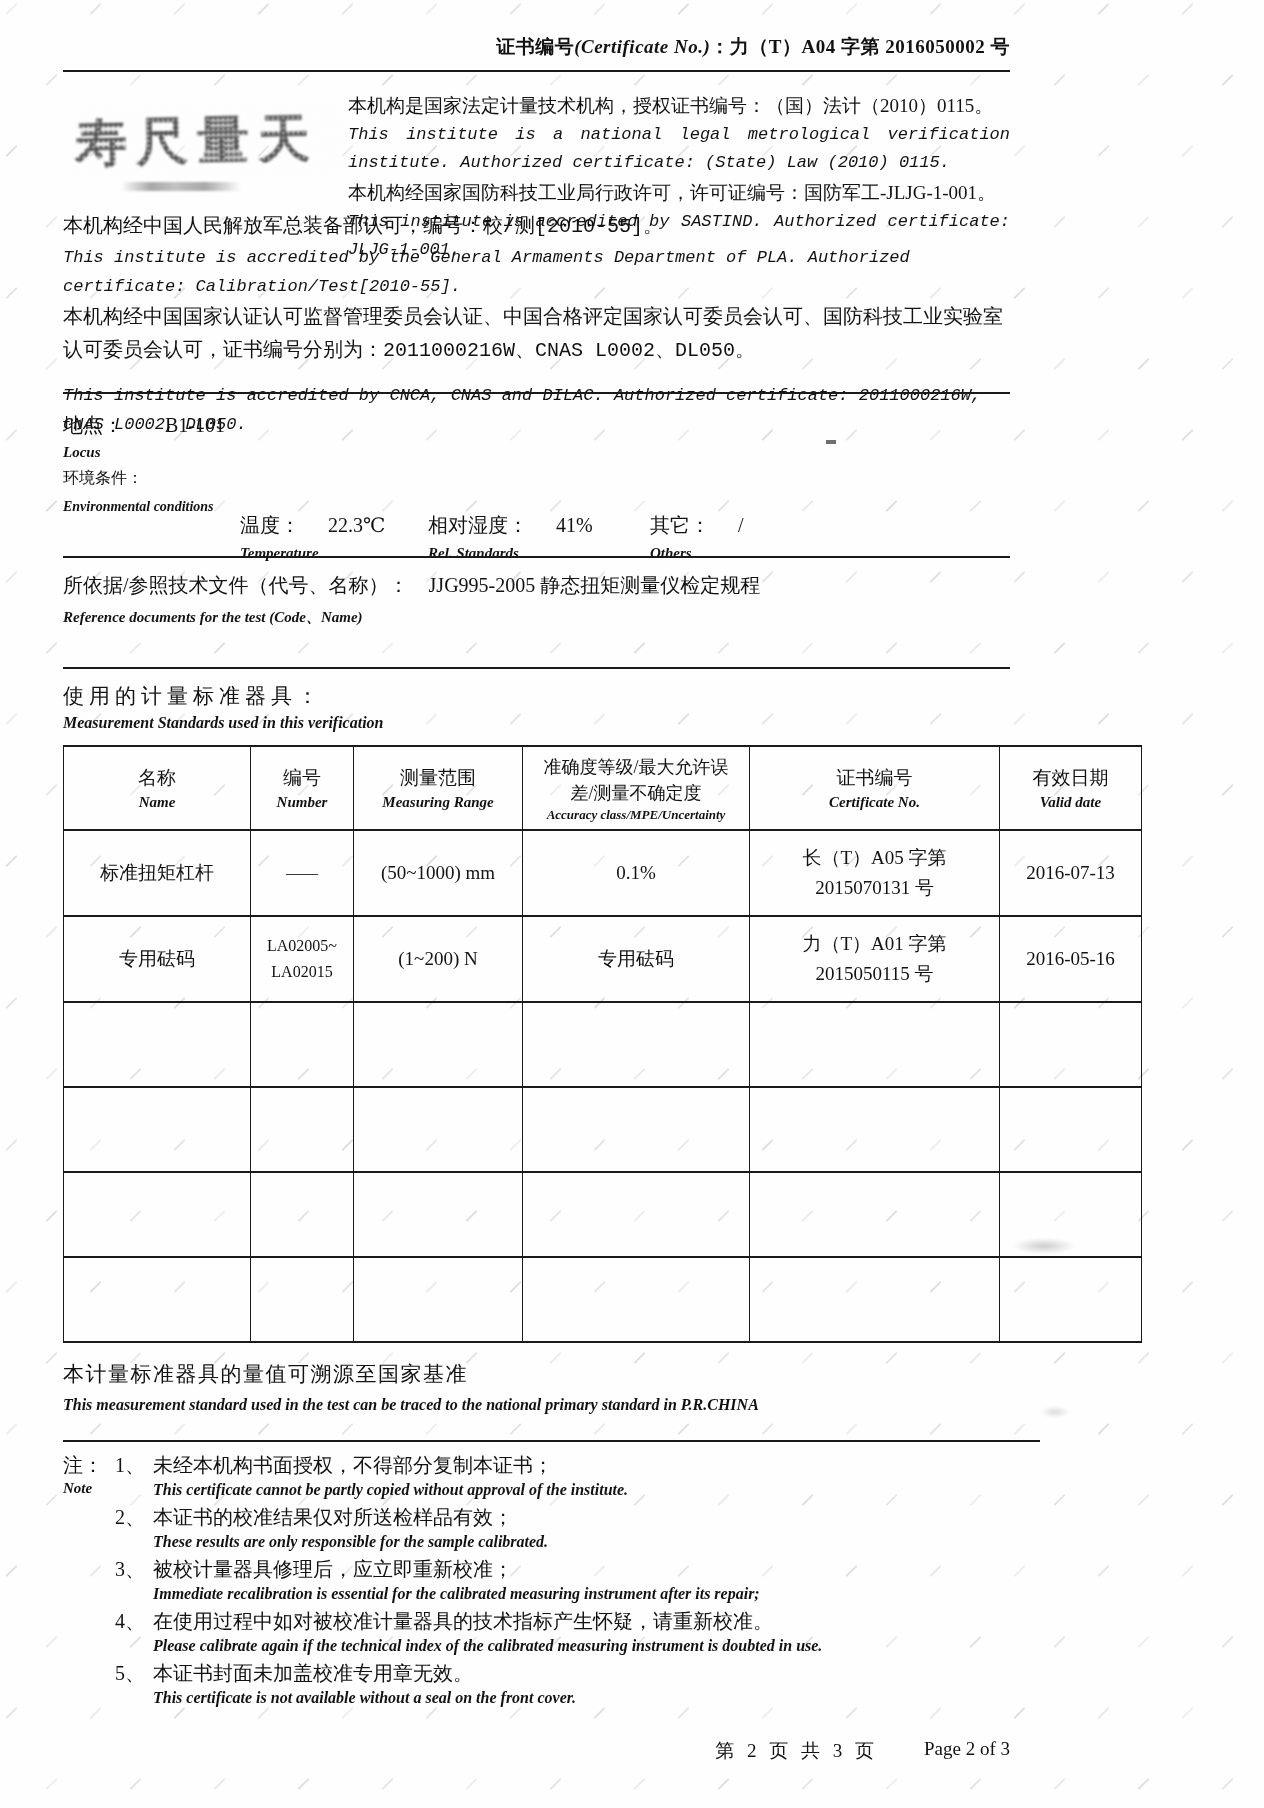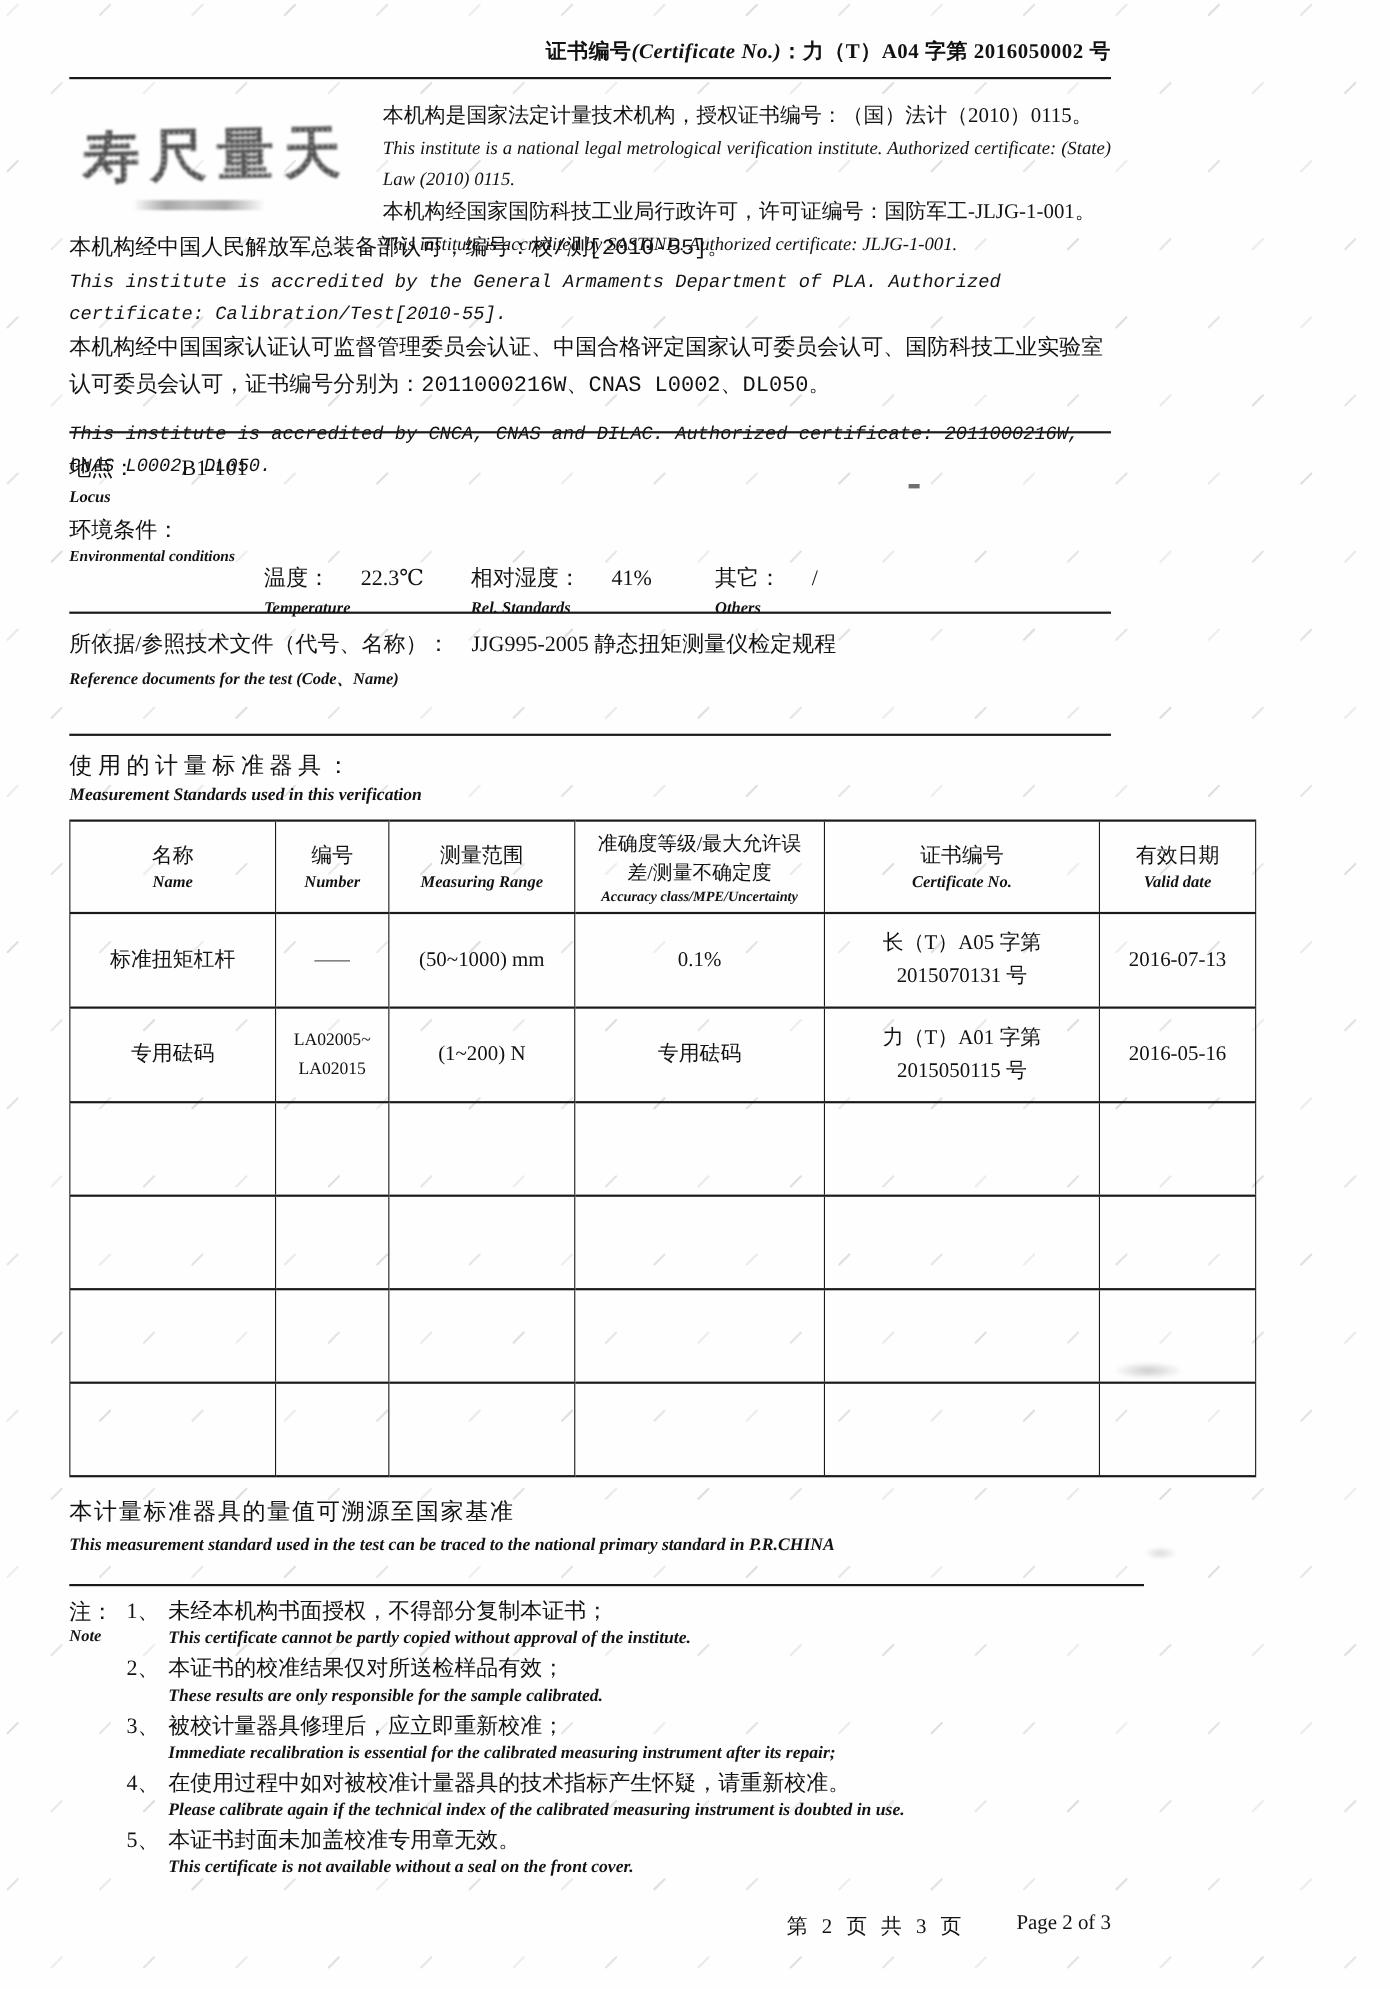--- a/index.html
+++ b/index.html
@@ -18,35 +18,35 @@
   .intro{top:90px;left:63px;width:947px;display:flex;}
   .logo-box{width:285px;position:relative;}
   .logo-glyphs{position:relative;margin-top:16px;margin-left:12px;font-size:52px;font-weight:700;
                letter-spacing:9px;color:#2b2b2b;opacity:.82;filter:blur(1.1px);transform:rotate(-1.2deg);}
   .logo-glyphs::after{content:"";position:absolute;inset:-4px;background-image:radial-gradient(#fefefe 34%,transparent 36%);
                       background-size:5px 5px;opacity:.75;}
   .logo-sub{margin:6px 0 0 58px;width:120px;height:9px;filter:blur(1.2px);opacity:.5;
             background:linear-gradient(90deg,transparent,#555 25%,#888 45%,#555 70%,transparent);}
   .intro-right{flex:1;}
   .intro-right .zh{margin:0;font-size:19px;line-height:31px;white-space:nowrap;}
-  .intro-right .en{margin:0;font-size:17px;line-height:28px;font-style:italic;text-align:justify;}
+  .intro-right .en{margin:0;font-size:17px;line-height:28px;font-style:italic;text-align:justify;font-family:Liberation Mono, monospace;}
 
   
   .intro-full{top:210px;left:63px;width:947px;font-family:Liberation Mono, monospace;}
   .intro-full .zh{margin:0;font-size:20px;line-height:33px;}
   .intro-full .en{margin:0;font-size:17px;line-height:29px;font-style:italic;}
   .intro-full .en.last{margin-top:14px;}
 
   .rule-a{top:392px;}
 
   
   .locus-row{top:412px;left:63px;font-size:20px;}
   .locus-row .val{margin-left:42px;}
   .locus-en{top:444px;left:63px;font-size:15px;font-weight:700;font-style:italic;}
-  .env-zh{top:468px;left:63px;font-size:20px;text-align:right;}
+  .env-zh{top:468px;left:63px;font-size:16px;text-align:right;}
   .env-en{top:499px;left:63px;font-size:14px;font-weight:700;font-style:italic;}
   .env-items{top:512px;left:240px;width:770px;display:flex;}
   .env-item{}
   .env-item .line{font-size:20px;}
   .env-item .line .val{margin-left:28px;}
   .env-item .en{font-size:15px;font-weight:700;font-style:italic;margin-top:6px;}
   .env-item.w1{width:188px;}
   .env-item.w2{width:222px;}
 
   .rule-b{top:556px;}

